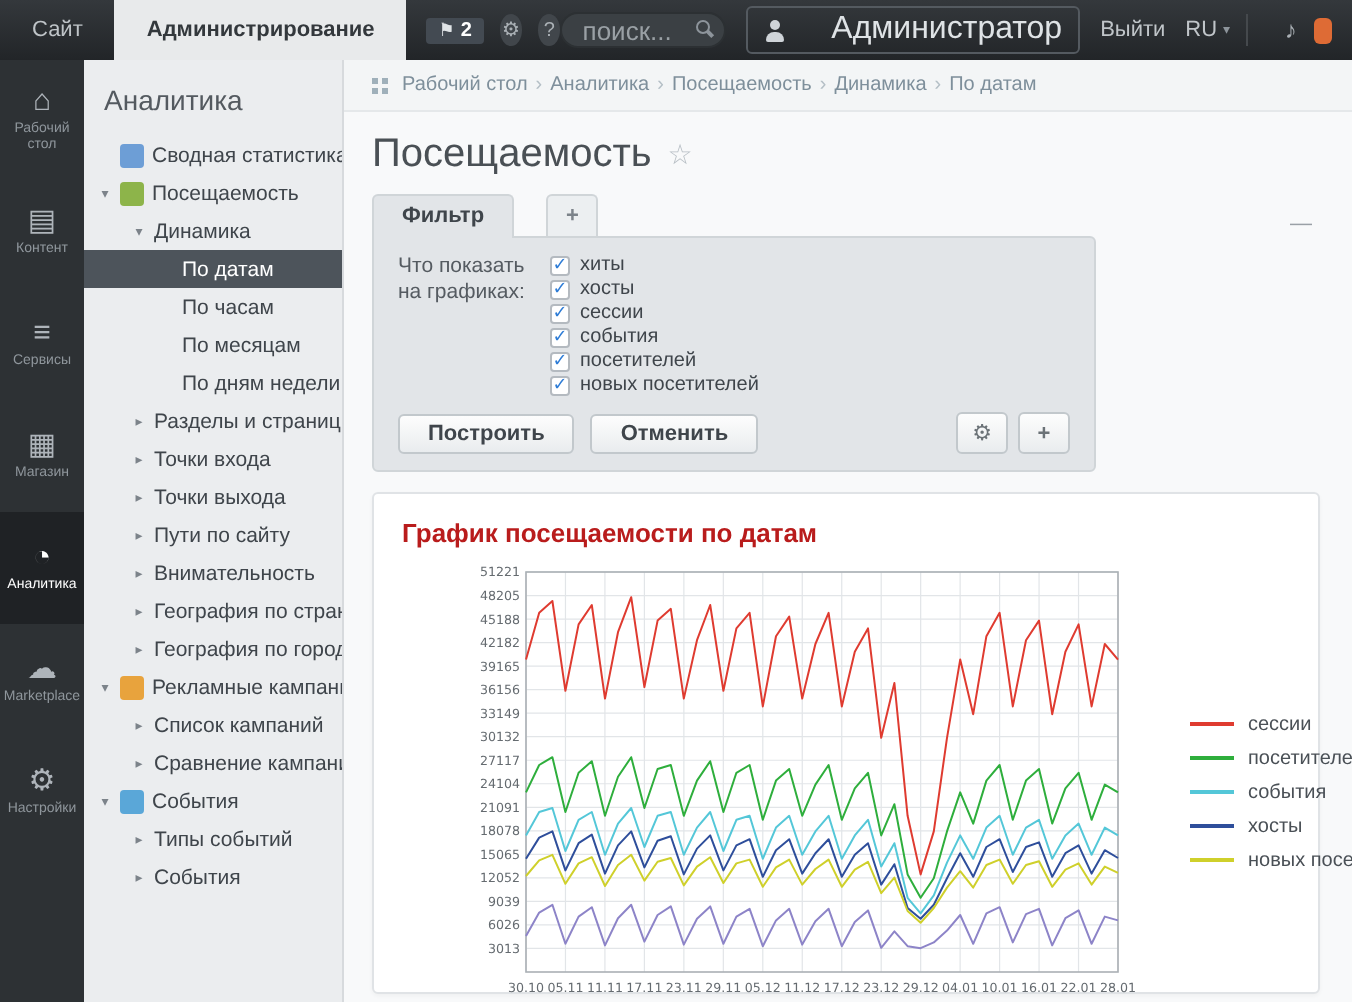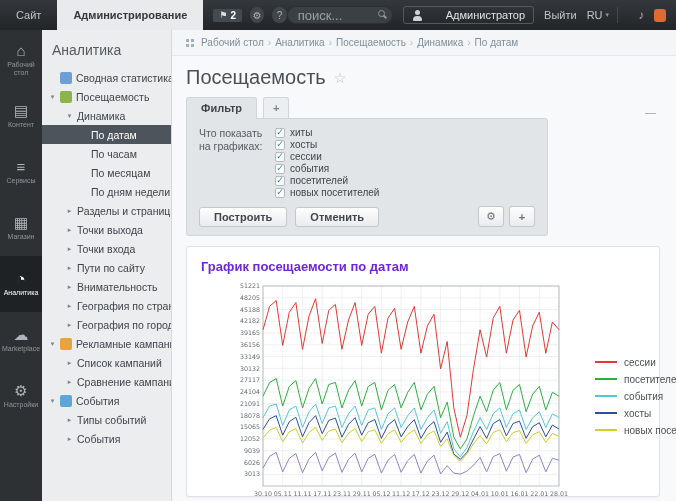--- a/index.html
+++ b/index.html
@@ -19,21 +19,21 @@
   .tb-icon{align-self:center;margin-left:8px;width:16px;height:16px;display:flex;align-items:center;
     justify-content:center;border-radius:50%;background:#41464b;color:#aab0b5;font-size:10px;cursor:pointer}
   .search{align-self:center;margin-left:auto;position:relative;width:118px;height:18px}
   .search-input{width:100%;height:100%;background:#3b4044;border:1px solid #2c3033;border-radius:10px;
     color:#9aa0a5;font-size:13px;padding:0 20px 0 10px;outline:none}
   .search-input::placeholder{color:#9aa0a5}
   .mag{position:absolute;right:6px;top:4px;width:9px;height:9px}
   .mag::before{content:"";position:absolute;width:5px;height:5px;border:1.4px solid #8d949b;border-radius:50%;left:0;top:0}
   .mag::after{content:"";position:absolute;width:1.6px;height:4px;background:#8d949b;transform:rotate(-45deg);left:6px;top:5px}
   .user-btn{align-self:center;display:flex;align-items:center;gap:23px;margin-left:10px;
-    border:1px solid #545a60;border-radius:3px;padding:2px 8px;color:#dfe3e6;font-size:11px;cursor:pointer}
+    border:1px solid #545a60;border-radius:3px;padding:2px 8px;color:#dfe3e6;font-size:16px;cursor:pointer}
   .person{width:11px;height:11px;position:relative;display:inline-block}
   .p-head{position:absolute;top:0;left:3px;width:5px;height:5px;border-radius:50%;background:#cfd4d8}
   .p-body{position:absolute;bottom:0;left:1px;width:9px;height:5px;border-radius:4px 4px 1px 1px;background:#cfd4d8}
   .logout{align-self:center;margin-left:10px;color:#c0c5c9;cursor:pointer}
   .lang{align-self:center;margin-left:10px;display:flex;align-items:center;gap:3px;color:#c0c5c9;cursor:pointer}
   .caret{font-size:7px;color:#8d949b}
   .tb-divider{align-self:center;width:1px;height:16px;background:#45494d;margin:0 8px}
   .sound{background:none;font-size:12px}
   .notif{align-self:center;margin:0 10px 0 6px;width:13px;height:13px;border-radius:3px;background:#de6b35;cursor:pointer}
 
@@ -70,21 +70,21 @@
   .crumb-grid::before{content:"";position:absolute;width:3px;height:3px;background:#9fb0ba;
     box-shadow:5px 0 #9fb0ba,0 5px #9fb0ba,5px 5px #9fb0ba}
   .crumb{cursor:pointer}
   .crumb-sep{color:#b4bfc6;margin:0 4px}
   .content-inner{flex:1;display:flex;flex-direction:column;padding:8px 16px 0 14px;min-height:0}
 
   .title-row{display:flex;align-items:center;gap:8px;margin:2px 0 8px}
   .page-title{font-size:20px;font-weight:400;color:#4a5055}
   .fav-star{font-size:14px;color:#b8bfc5;cursor:pointer}
 
-  .tabs-row{display:flex;align-items:flex-end;gap:6px;position:relative;z-index:2}
+  .tabs-row{display:flex;align-items:flex-end;gap:16px;position:relative;z-index:2}
   .tab{border:1px solid #d0d5d8;border-bottom:none;border-radius:3px 3px 0 0;cursor:pointer;
     font-size:11px;font-weight:bold;padding:4px 14px;background:#eceff1;color:#7c838a}
   .tab.active{background:#e2e5e8;color:#3f454b;margin-bottom:-1px;padding-bottom:5px}
   .tab.add{padding:4px 9px}
   .tabs-collapse{margin-left:auto;color:#9aa0a6;font-size:11px;cursor:pointer;padding-right:4px}
 
   .filter-panel{width:362px;background:#e2e5e8;border:1px solid #d0d5d8;
     border-radius:0 3px 3px 3px;padding:8px 12px 8px}
   .filter-body{display:flex;}
   .filter-q{width:76px;font-size:10.5px;color:#555b61;line-height:1.25}
@@ -94,21 +94,21 @@
     display:inline-flex;align-items:center;justify-content:center;font-size:9px;color:#2e7cd6;line-height:1}
   .cb-label{font-size:10px;color:#3f454b}
   .filter-footer{display:flex;gap:8px;margin-top:8px;align-items:center}
   .btn{font-family:inherit;font-size:11px;font-weight:bold;color:#3f454b;cursor:pointer;
     background:linear-gradient(#fdfdfd,#e9ecee);border:1px solid #c2c8cc;border-radius:3px;padding:3px 14px}
   .ff-right{margin-left:auto;display:flex;gap:5px}
   .icon-btn{width:26px;padding:3px 0;text-align:center;color:#6b7277}
 
   .chart-panel{flex:1;margin:10px 0 4px;background:#fff;border:1px solid #e0e3e6;border-radius:3px;
     padding:12px 14px 4px;min-height:0;box-shadow:0 1px 2px rgba(0,0,0,.04)}
-  .panel-title{font-size:13px;font-weight:bold;color:#6d28d9;margin-bottom:6px}
+  .panel-title{font-size:13px;font-weight:bold;color:#b91c1c;margin-bottom:6px}
   .chart-row{display:flex;align-items:center;gap:16px;padding-left:26px}
   #chart-svg{flex:0 0 auto;font-family:"DejaVu Sans",sans-serif}
   .legend{display:flex;flex-direction:column}
   .lg-item{display:flex;align-items:center;gap:7px;margin:3px 0}
   .lg-dash{width:22px;border-top:2px solid #000;display:inline-block}
   .lg-label{font-size:10px;color:#4a5056;white-space:nowrap}
 </style>
 </head>
 <body>
 
@@ -208,25 +208,25 @@
           <div class="mi lvl3">
             <span class="arrow"></span>
             <span class="milabel">По дням недели</span>
           </div>
           <div class="mi lvl2">
             <span class="arrow">▸</span>
             <span class="milabel">Разделы и страницы</span>
           </div>
           <div class="mi lvl2">
             <span class="arrow">▸</span>
+            <span class="milabel">Точки входа</span>
+          </div>
+          <div class="mi lvl2">
+            <span class="arrow">▸</span>
             <span class="milabel">Точки выхода</span>
-          </div>
-          <div class="mi lvl2">
-            <span class="arrow">▸</span>
-            <span class="milabel">Точки входа</span>
           </div>
           <div class="mi lvl2">
             <span class="arrow">▸</span>
             <span class="milabel">Пути по сайту</span>
           </div>
           <div class="mi lvl2">
             <span class="arrow">▸</span>
             <span class="milabel">Внимательность</span>
           </div>
           <div class="mi lvl2">

